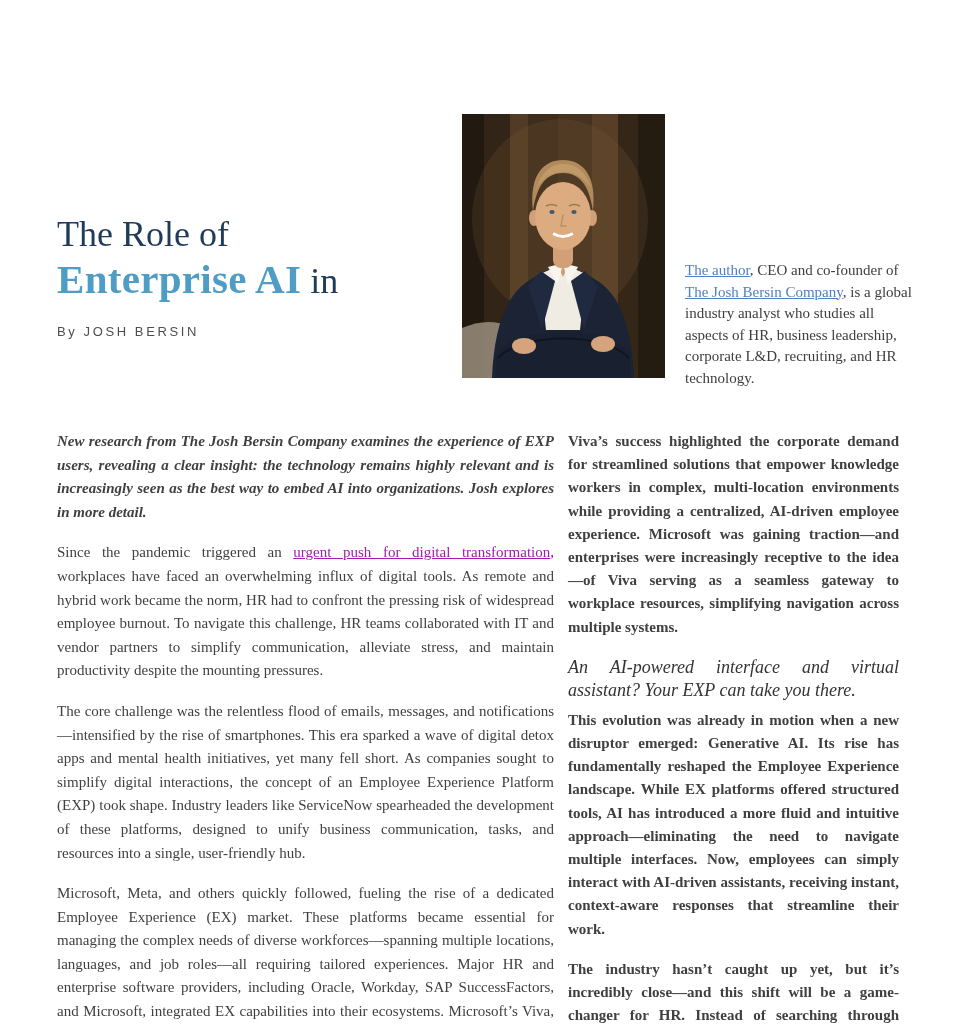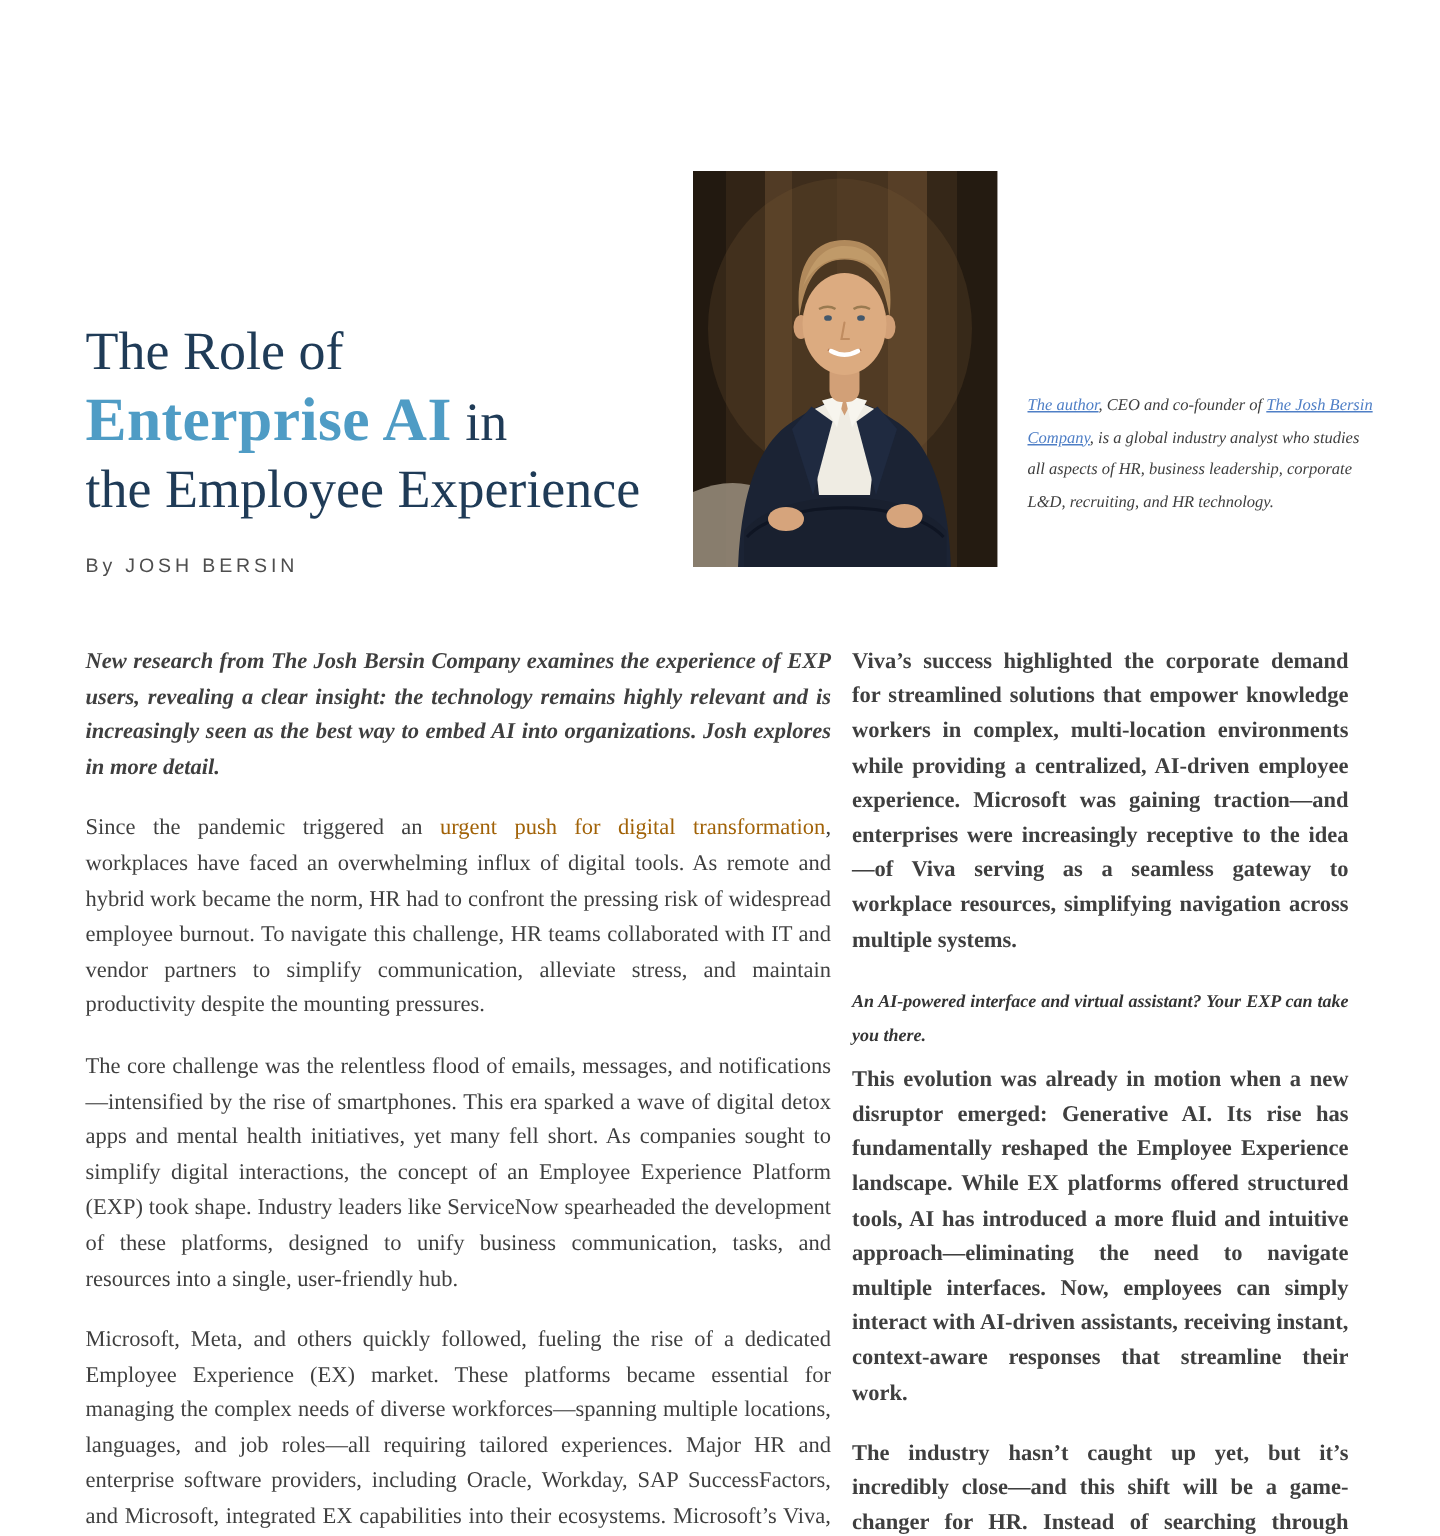--- a/index.html
+++ b/index.html
@@ -12,45 +12,44 @@
   .title-block h1 .t-line{display:block;white-space:nowrap;}
   .title-accent{font-style:normal;font-weight:700;color:#4f9cc5;font-size:41px;letter-spacing:.3px;}
   .byline{margin-top:20px;text-align:left;padding-right:6px;
           font-family:"Liberation Sans","DejaVu Sans",sans-serif;
           font-size:13px;letter-spacing:2.6px;color:#4e4e4e;}
 
   .photo{position:absolute;left:462px;top:114px;width:203px;height:264px;margin:0;}
   .photo svg{display:block;width:100%;height:100%;}
 
   .bio{position:absolute;left:685px;top:260px;width:232px;
-       font-style:italic;font-size:11px;line-height:21.5px;color:#3e3e3e;}
+       font-size:15px;line-height:21.5px;color:#3e3e3e;}
   .bio a{color:#4f7fc6;text-decoration:underline;cursor:pointer;}
 
   
   .col{position:absolute;top:430px;}
   .col-left{left:57px;width:497px;}
   .col-right{left:568px;width:331px;}
   .col p{margin:0 0 17px;font-size:15px;line-height:23.6px;color:#3f3f3f;
          text-align:justify;}
   .col-right p{line-height:23.2px;font-weight:bold;}
   .intro{font-weight:700;font-style:italic;color:#343434;font-size:15.4px;}
-  .subhead{margin:12px 0 7px;font-weight:700;font-style:italic;color:#343434;
-           font-size:12px;line-height:23px;text-align:justify;}
-  .col a.link{color:#a16207;cursor:pointer;}
+  .subhead{margin:12px 0 7px;font-weight:400;font-style:italic;color:#343434;
+           font-size:18px;line-height:23px;text-align:justify;}
+  .col a.link{color:#a21caf;text-decoration:underline;cursor:pointer;}
 </style>
 </head>
 <body>
 
 <div class="page">
 
   <header class="title-block">
     <h1>
       <span class="t-line">The Role of</span>
       <span class="t-line"><em class="title-accent">Enterprise AI</em><span> in</span></span>
-      <span class="t-line">the Employee Experience</span>
     </h1>
     <div class="byline">By JOSH BERSIN</div>
   </header>
 
   <figure class="photo">
     <svg viewBox="0 0 203 264" preserveAspectRatio="none" aria-hidden="true">
 
       <rect width="203" height="264" fill="#2a1e13"></rect>
       <rect x="0" width="22" height="264" fill="#221910"></rect>
       <rect x="22" width="26" height="264" fill="#322416"></rect>

